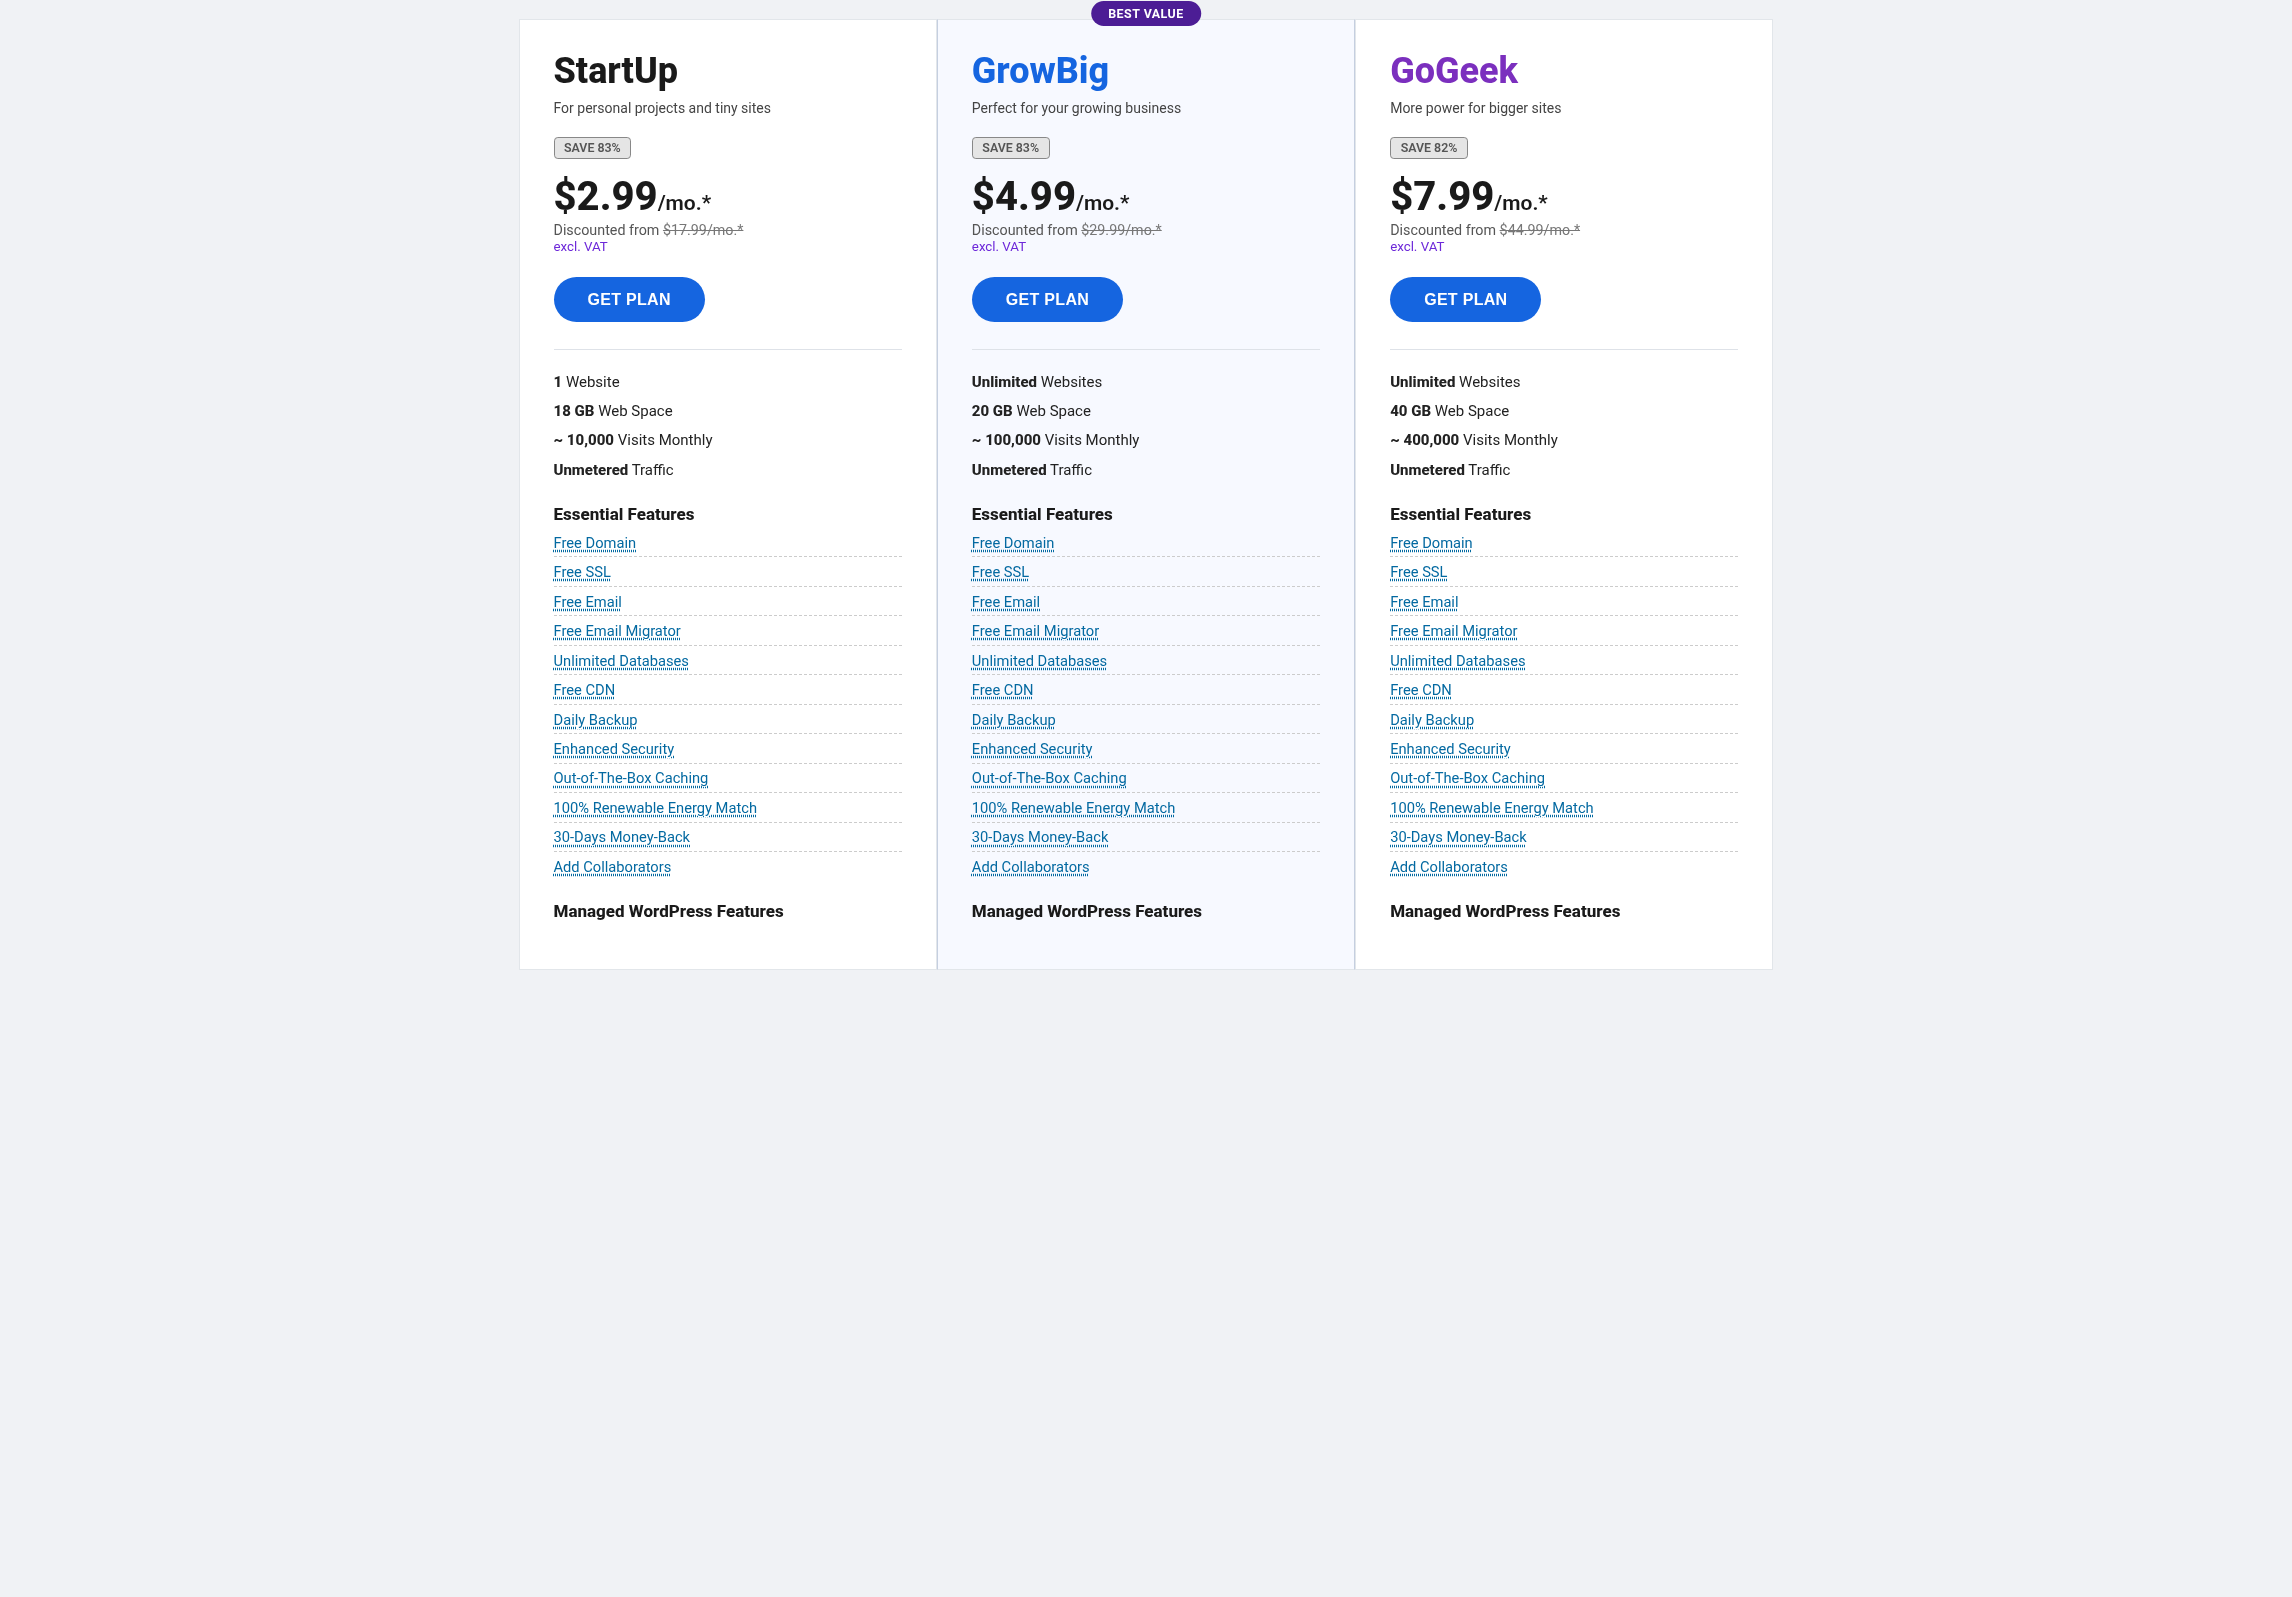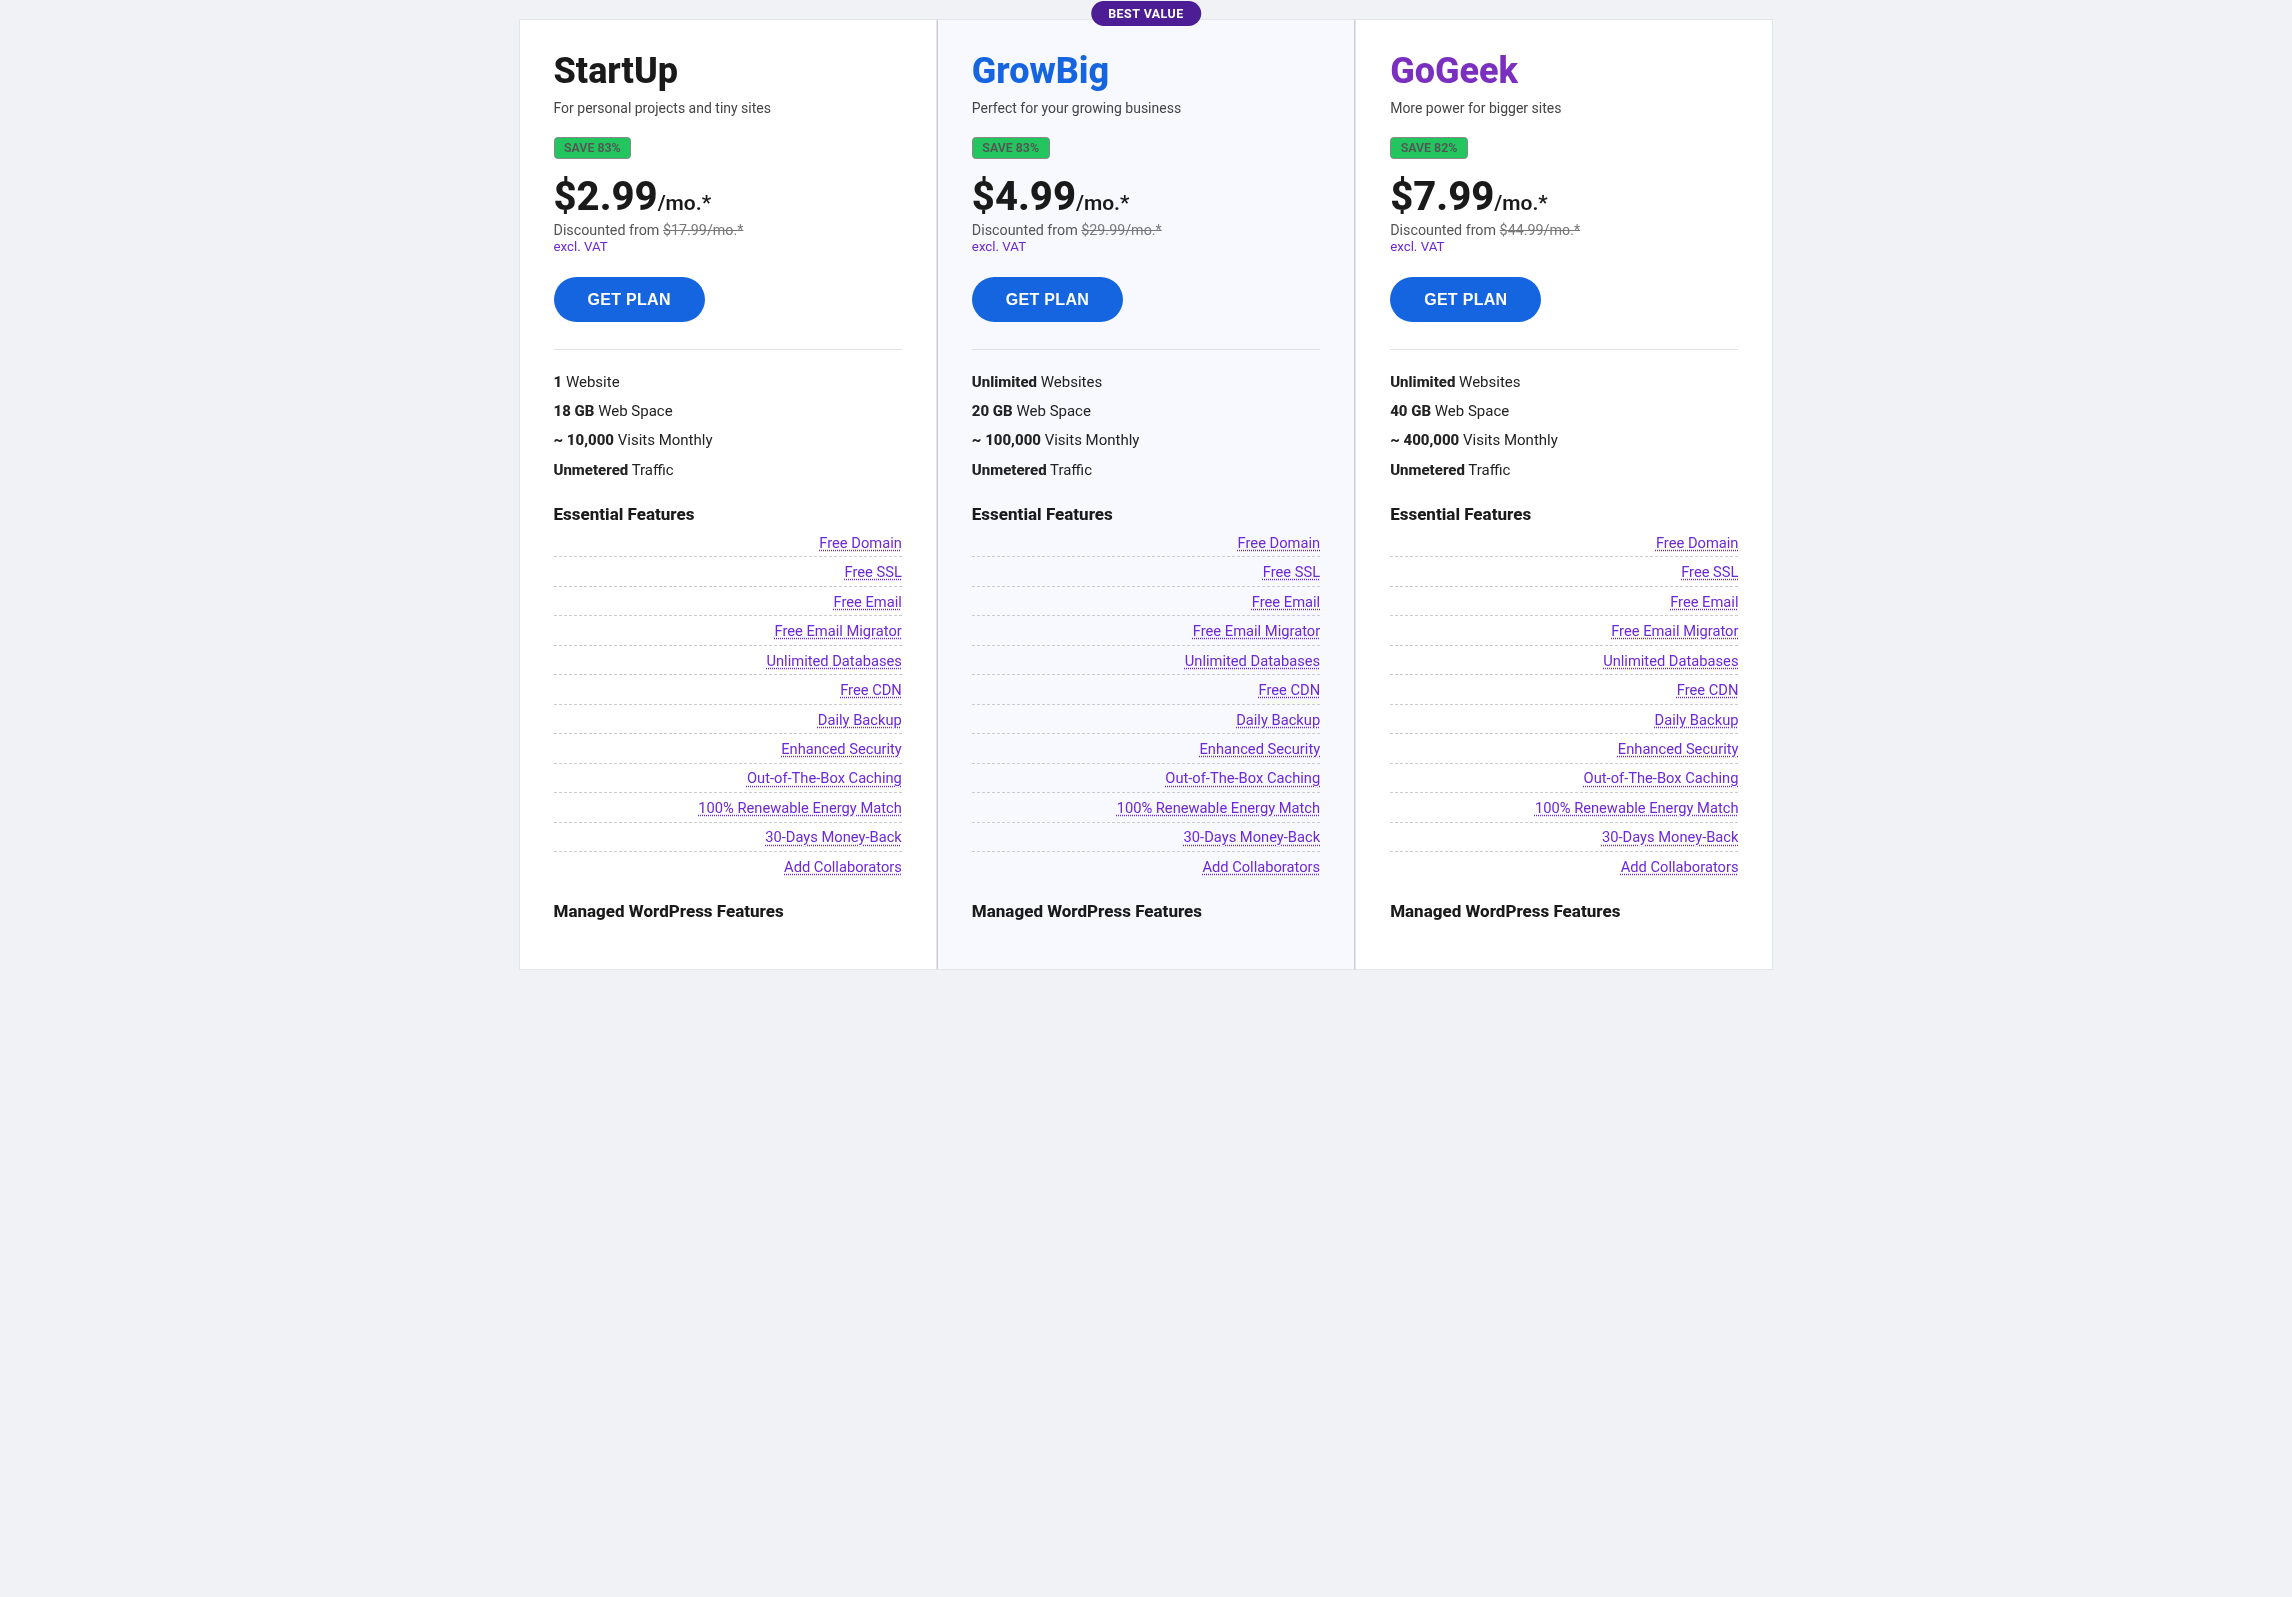--- a/index.html
+++ b/index.html
@@ -59,21 +59,21 @@
     }
     .save-badge {
       display: inline-block;
       border: 1.4px solid #888;
       border-radius: 3.8px;
       padding: 2.9px 9.5px;
       font-size: 12.4px;
       font-weight: 600;
       color: #555;
       margin-bottom: 13.3px;
-      background: #22c55e;
+      background: #e5e5e5;
     }
     .plan-price-main {
       font-size: 40px;
       font-weight: 800;
       color: #1a1a1a;
       margin-bottom: 1.9px;
     }
     .plan-price-main span.unit {
       font-size: 21px;
       font-weight: 600;
@@ -128,29 +128,29 @@
       font-weight: 800;
       color: #1a1a1a;
       margin-top: 15px;
       margin-bottom: 9.5px;
     }
     .essential-list {
       list-style: none;
     }
     .essential-list li {
       font-size: 14.7px;
-      color: #6d28d9;
+      color: #0369a1;
       margin-bottom: 5.7px;
       border-bottom: 1.4px dashed #ccc;
       padding-bottom: 4.8px;
       display: inline-block;
       width: 100%;
+      text-decoration: underline;
       text-decoration-style: dotted;
       text-underline-offset: 2.9px;
-      text-align: right;
     }
     .essential-list li:last-child {
       border-bottom: none;
     }
     
     .dotted-underline {
       text-decoration: underline;
       text-decoration-style: dotted;
       text-underline-offset: 1.9px;
       cursor: default;

